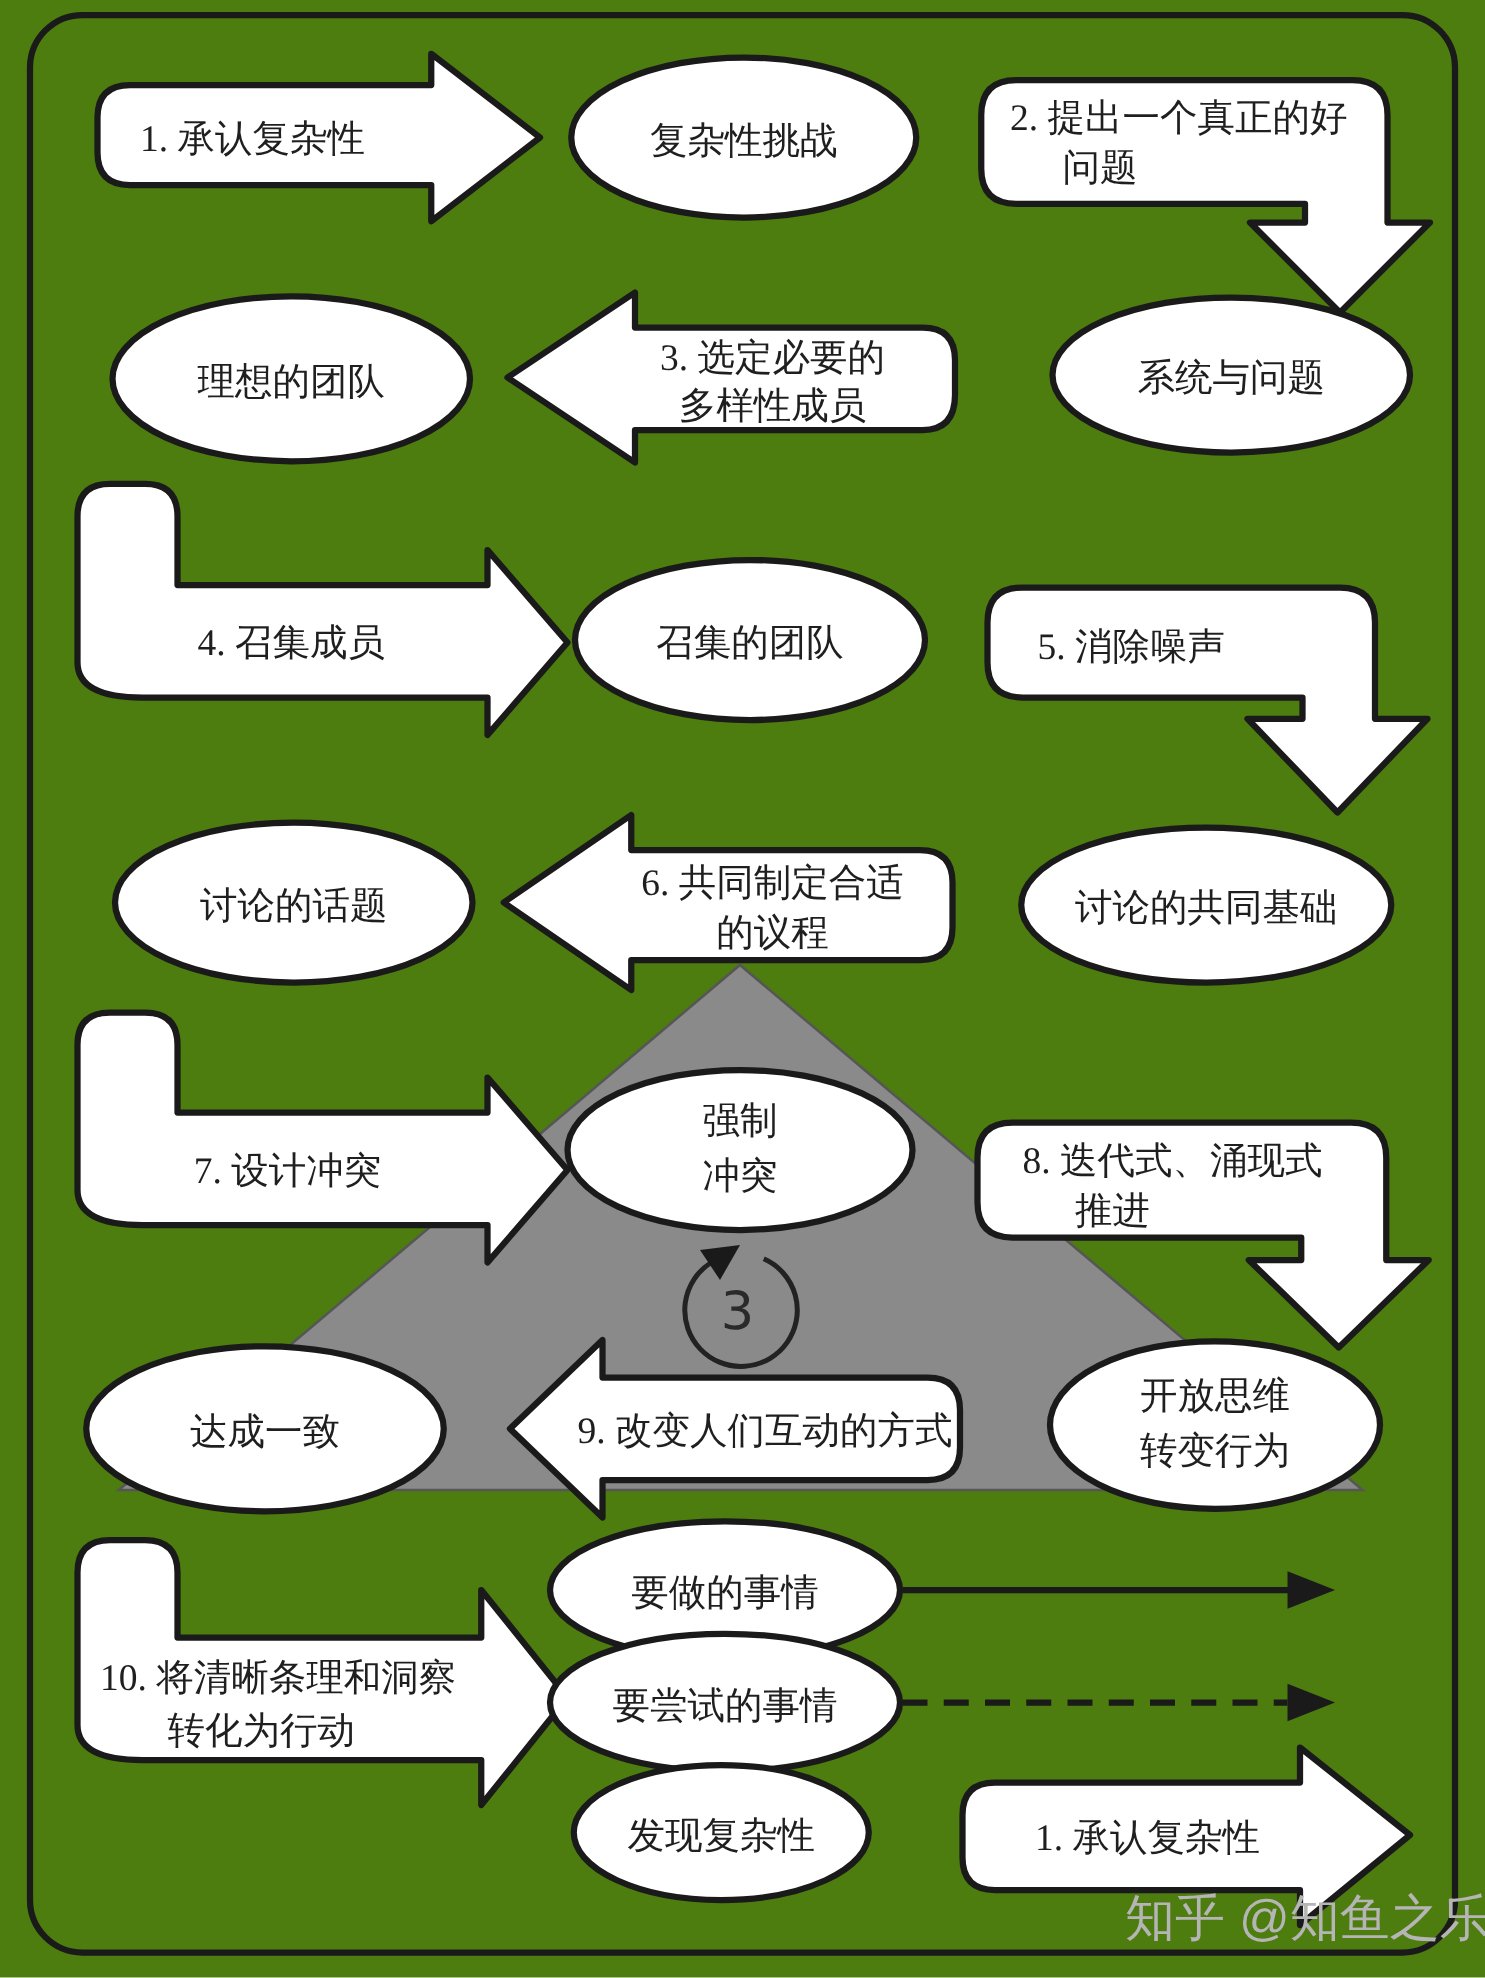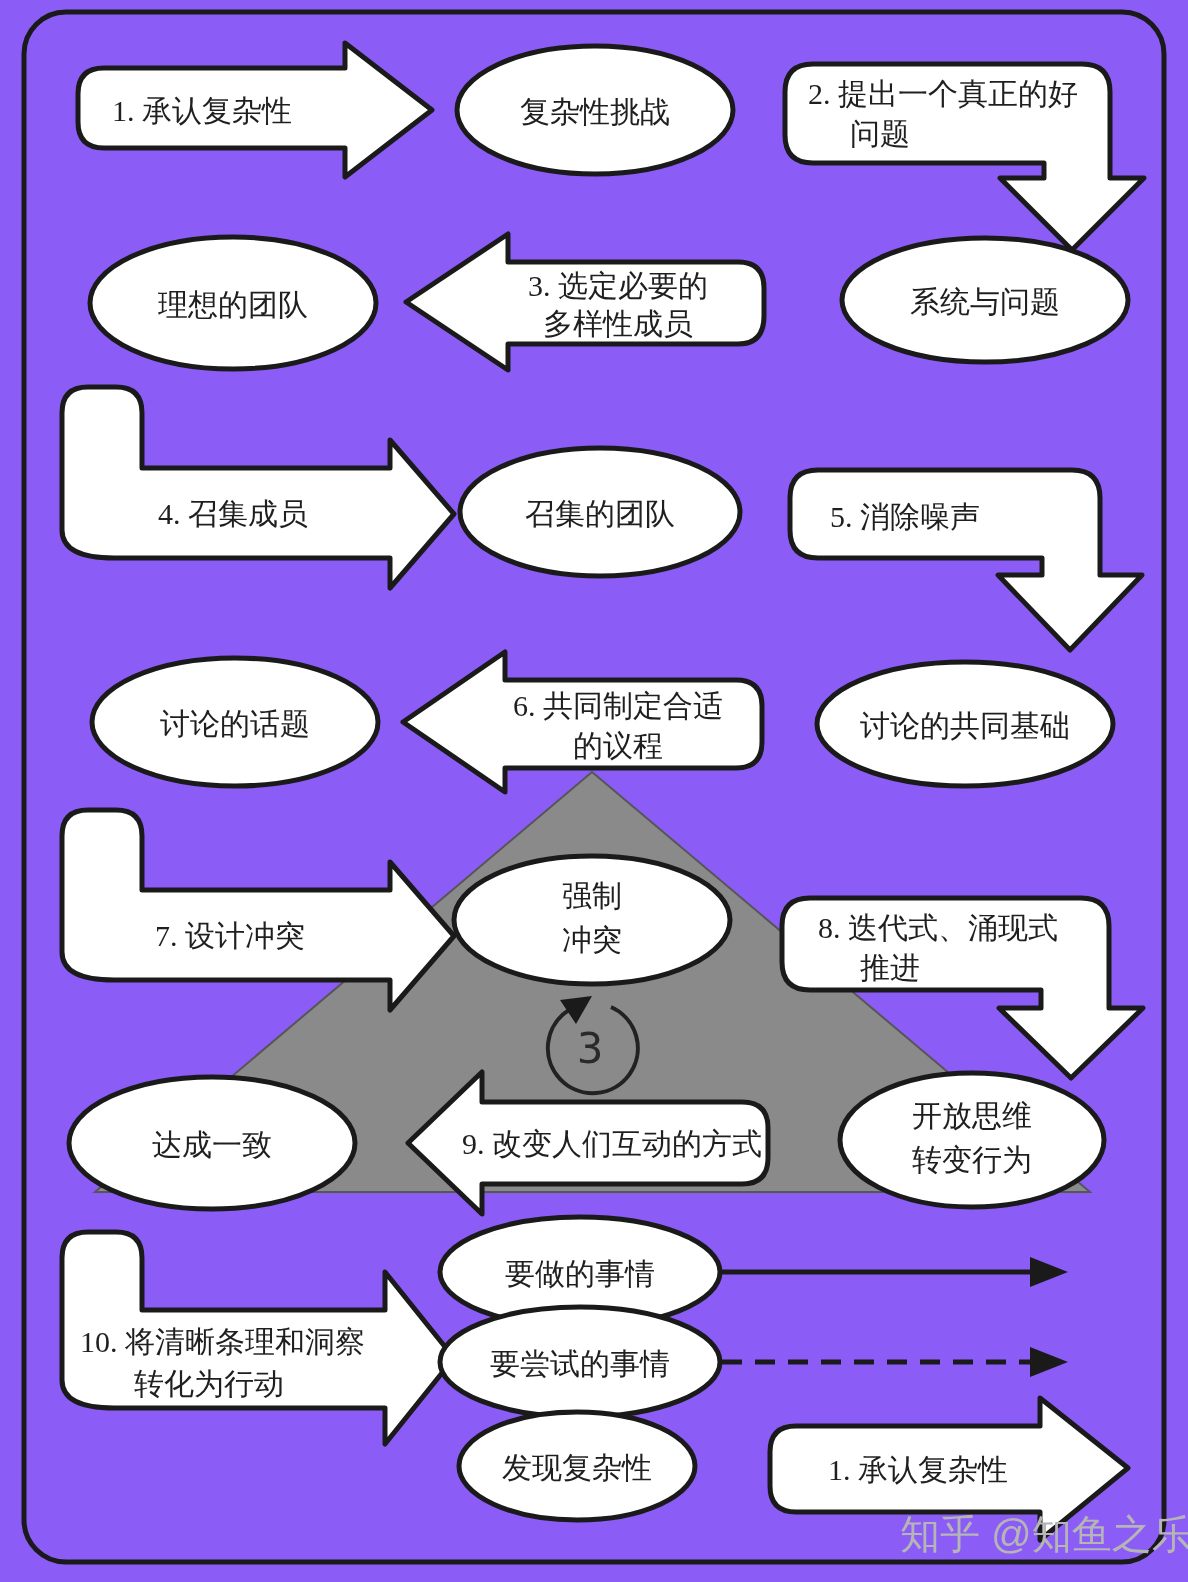--- a/index.html
+++ b/index.html
@@ -1,16 +1,16 @@
 <!DOCTYPE html>
 <html><head>
 <meta charset="utf-8">
 <style>
   html,body{margin:0;padding:0;background:#ffffff;}
-  .stage{position:relative;width:1188px;height:1582px;background:#8b5cf6;overflow:hidden;}
+  .stage{position:relative;width:1188px;height:1582px;background:#4d7c0f;overflow:hidden;}
   svg{display:block;}
   svg text{font-family:"Liberation Serif","DejaVu Serif",serif;fill:#1f1f1f;}
   .shape{fill:#ffffff;stroke:#1a1a1a;stroke-width:5;stroke-linejoin:round;}
   .node{fill:#ffffff;stroke:#1a1a1a;stroke-width:5;}
   .lbl{font-size:30px;}
   .loop-num{font-family:"DejaVu Sans","Liberation Sans",sans-serif;font-size:42px;fill:#2a2a2a;}
   .watermark{font-family:"Liberation Sans","DejaVu Sans",sans-serif;font-size:40px;fill:#b5b5b5;}
 </style>
 </head>
 <body>

